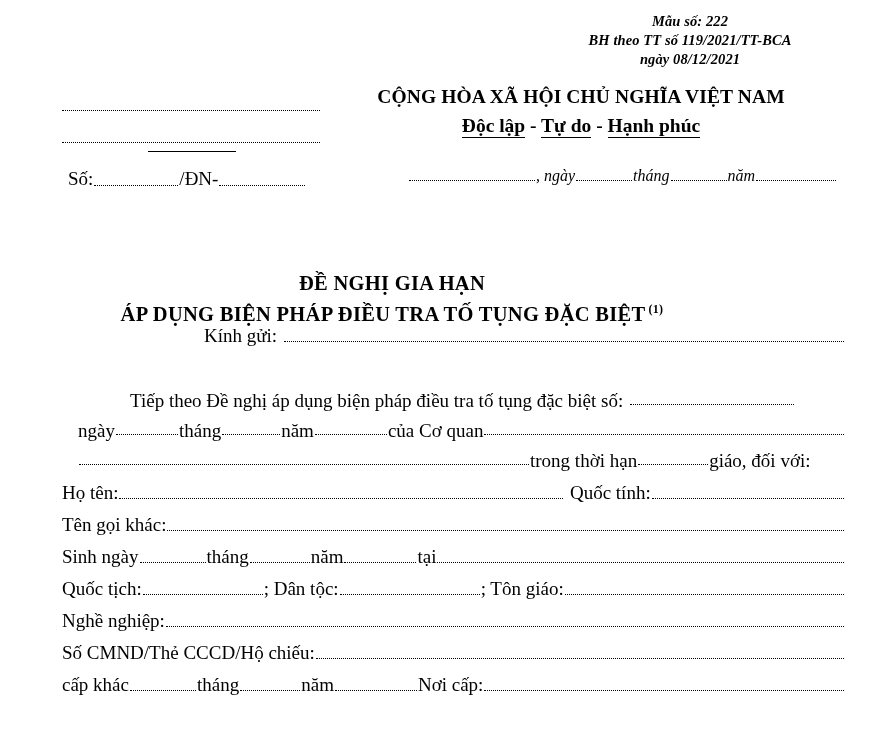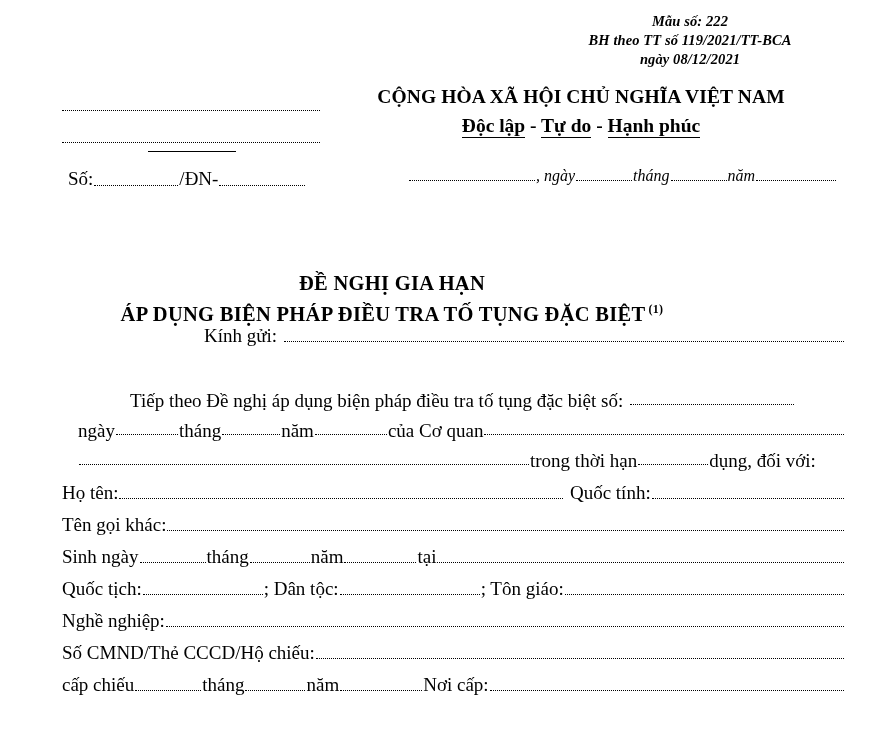--- a/index.html
+++ b/index.html
@@ -284,21 +284,21 @@
       <span class="dots sm"></span>
       <span>năm</span>
       <span class="dots sy"></span>
       <span>của Cơ quan</span>
       <span class="dots coq"></span>
     </div>
     <div class="body-line l3">
       <span class="dots cont"></span>
       <span>trong thời hạn</span>
       <span class="dots hold"></span>
-      <span>dụng, đối với:</span>
+      <span>giáo, đối với:</span>
     </div>
   </div>
 
   <div class="fields">
 
     <div class="frow">
       <span class="lbl">Họ tên:</span>
       <span class="dots name"></span>
       <span class="sp"></span>
       <span class="lbl">Quốc tính:</span>
@@ -334,21 +334,21 @@
       <span class="lbl">Nghề nghiệp:</span>
       <span class="dots job"></span>
     </div>
 
     <div class="frow">
       <span class="lbl">Số CMND/Thẻ CCCD/Hộ chiếu:</span>
       <span class="dots idnum"></span>
     </div>
 
     <div class="frow">
-      <span class="lbl">cấp chiếu</span>
+      <span class="lbl">cấp khác</span>
       <span class="dots id"></span>
       <span class="lbl">tháng</span>
       <span class="dots im"></span>
       <span class="lbl">năm</span>
       <span class="dots iy"></span>
       <span class="lbl">Nơi cấp:</span>
       <span class="dots issuer"></span>
     </div>
 
 

